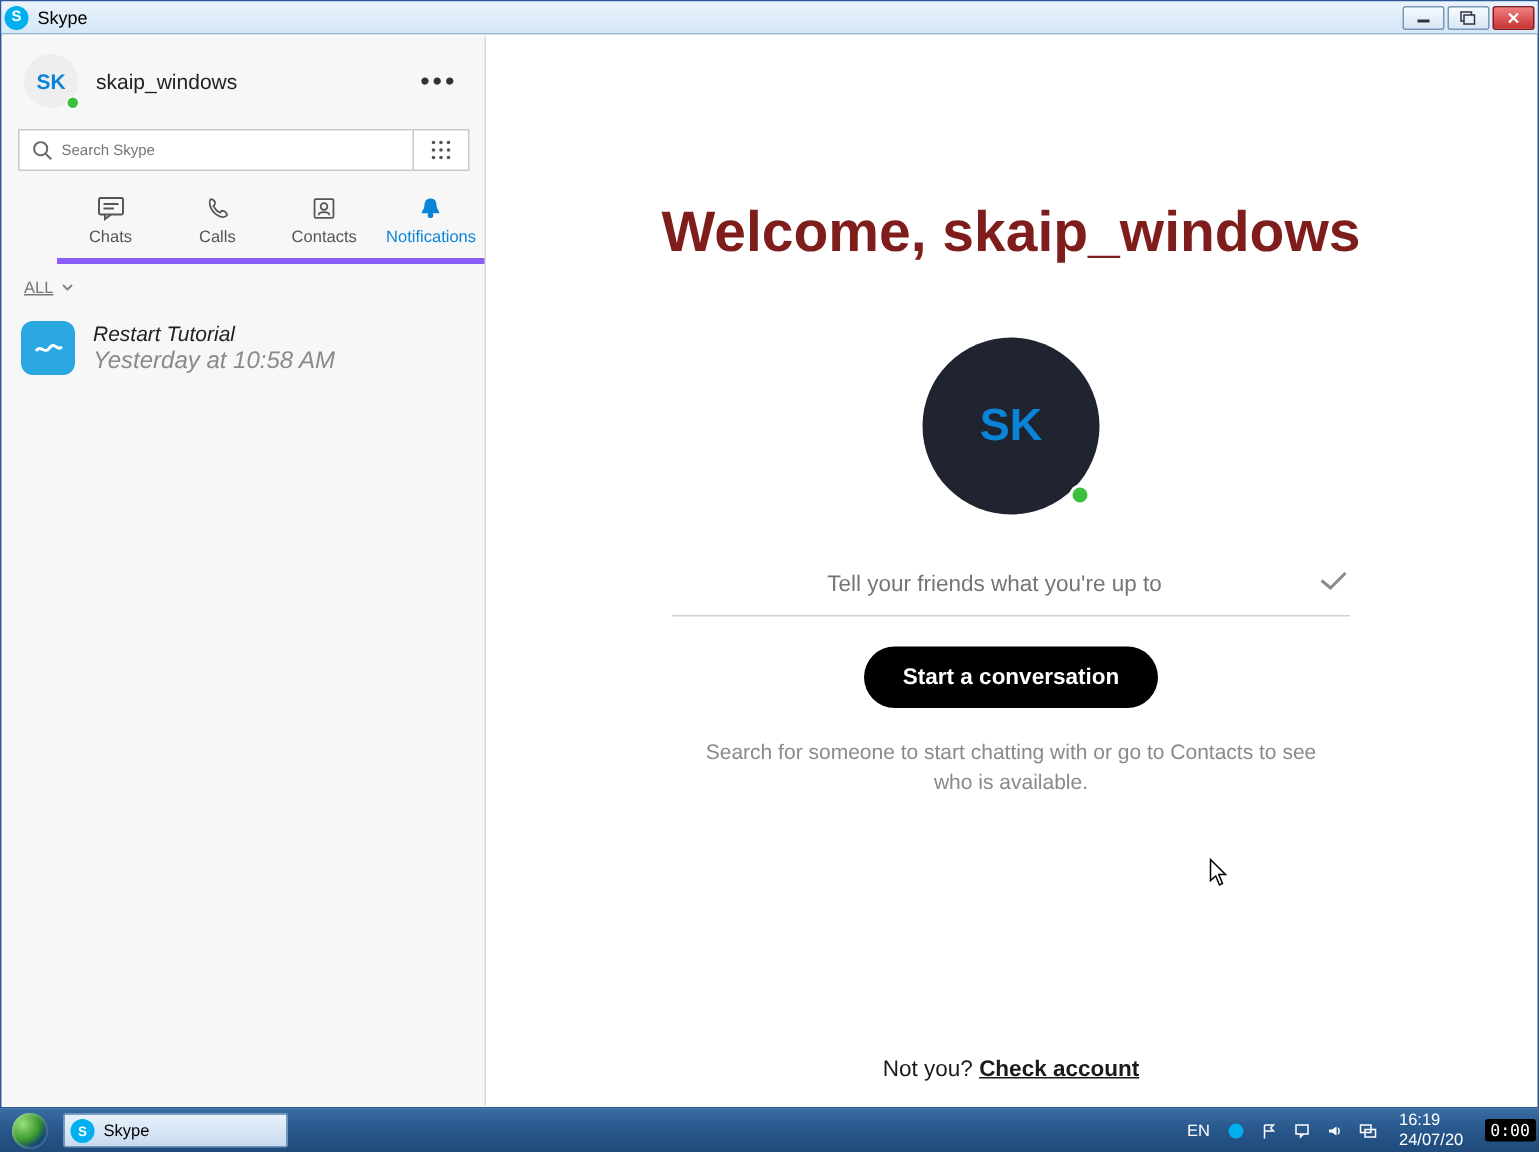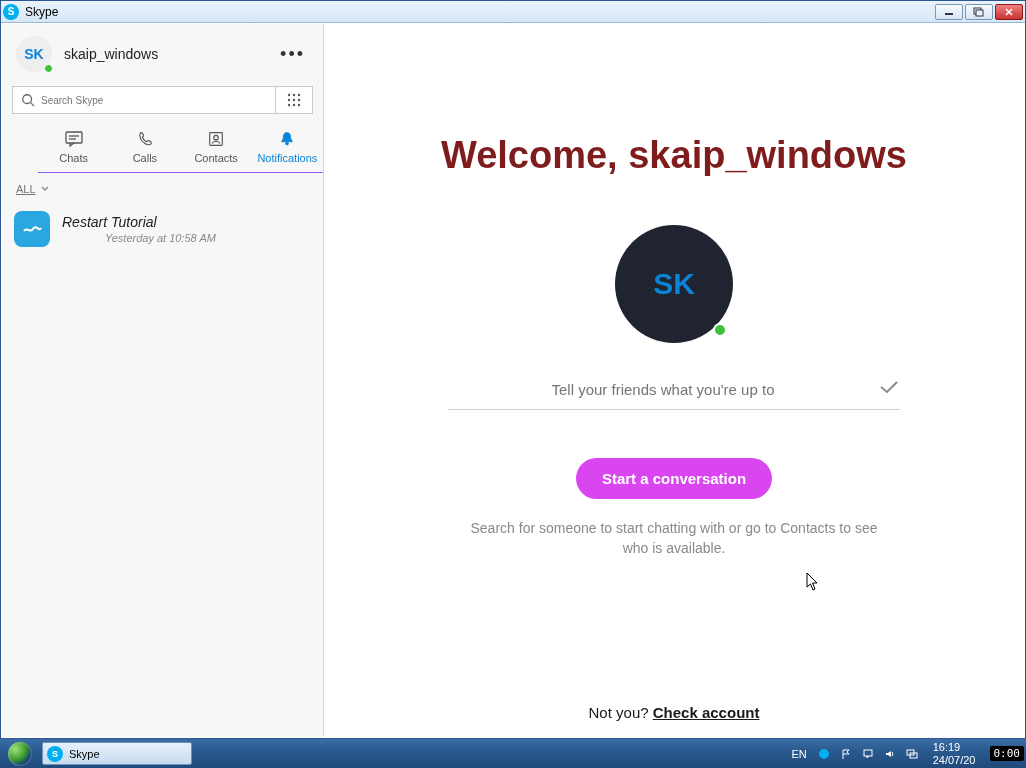--- a/index.html
+++ b/index.html
@@ -24,44 +24,44 @@
 .presence-dot { position: absolute; width: 9px; height: 9px; border-radius: 50%; background: #3cc13c; border: 1px solid #fff; bottom: -1px; right: -1px; }
 .profile-name { font-size: 14px; color: #222; }
 .profile-more { margin-left: auto; font-size: 18px; letter-spacing: 2px; color: #333; padding: 4px; cursor: pointer; }
 
 .search-row { display: flex; margin: 4px 10px 10px; }
 .search-box { flex: 1; display: flex; align-items: center; border: 1px solid #c9c9c9; border-right: none; background: #fff; padding: 6px 8px; }
 .search-box svg { margin-right: 6px; flex-shrink:0; }
 .search-box input { border: none; outline: none; font-size: 10px; color: #c2410c; width: 100%; background: transparent; }
 .dialpad-btn { width: 38px; border: 1px solid #c9c9c9; background: #fff; display: flex; align-items: center; justify-content: center; cursor: pointer; }
 
-.tabbar { display: flex; border-bottom: 1px solid #8b5cf6; margin-left: 36px; }
+.tabbar { display: flex; border-bottom: 4px solid #8b5cf6; margin-left: 36px; }
 .tab { flex: 1; text-align: center; padding: 6px 0 8px; font-size: 11px; color: #555; cursor: pointer; }
 .tab svg { display: block; margin: 0 auto 4px; }
 .tab.active { color: #0a84d6; }
 .tab.active svg { fill: #0a84d6; stroke: #0a84d6; }
 
 .filter-row { padding: 10px 14px 6px; font-size: 11px; color: #777; display: flex; align-items: center; gap: 4px; cursor: pointer; text-decoration: underline; }
 
 .list { flex: 1; overflow: auto; font-style: italic; }
 .list-item { display: flex; align-items: center; padding: 10px 12px; cursor: pointer; }
 .list-item .thumb { width: 36px; height: 36px; border-radius: 8px; background: #2aa7e0; display: flex; align-items: center; justify-content: center; margin-right: 12px; }
 .list-item .thumb svg { stroke:#fff; }
 .list-item .li-title { font-size: 14px; color: #222; }
-.list-item .li-sub { font-size: 11px; color: #8a8a8a; margin-top: 2px; margin-left: 43px; }
+.list-item .li-sub { font-size: 16px; color: #8a8a8a; margin-top: 2px; }
 
 
 .main { flex: 1; display: flex; flex-direction: column; align-items: center; padding-top: 110px; position: relative; }
 .welcome-title { font-size: 38px; font-weight: 700; color: #7f1d1d; text-align: center; }
 .big-avatar { position: relative; margin-top: 48px; width: 118px; height: 118px; border-radius: 50%; background: #1f2430; color: #0a84d6; font-size: 30px; font-weight: 700; display: flex; align-items: center; justify-content: center; }
 .big-avatar .presence-dot-lg { position: absolute; width: 14px; height: 14px; border-radius: 50%; background: #3cc13c; border: 2px solid #fff; bottom: 6px; right: 6px; }
 .status-row { width: 452px; margin-top: 36px; border-bottom: 1px solid #d0d0d0; display: flex; align-items: center; padding-bottom: 10px; }
 .status-row input { flex: 1; border: none; outline: none; text-align: center; font-size: 15px; color: #8a8a8a; background: transparent; }
 .status-row .check { color:#8a8a8a; }
-.start-btn { margin-top: 48px; background: #d946ef; color: #fff; font-size: 15px; font-weight: 600; border: none; border-radius: 24px; padding: 12px 26px; cursor: pointer; }
+.start-btn { margin-top: 20px; background: #000000; color: #fff; font-size: 15px; font-weight: 600; border: none; border-radius: 24px; padding: 12px 26px; cursor: pointer; }
 .hint { margin-top: 20px; font-size: 14px; color: #8a8a8a; text-align: center; max-width: 420px; line-height: 1.4; }
 .notyou { position: absolute; bottom: 16px; font-size: 15px; color: #1a1a1a; }
 .notyou .link { font-weight: 700; text-decoration: underline; cursor: pointer; }
 
 .cursor-arrow { position: absolute; left: 482px; top: 548px; pointer-events:none; }
 
 
 .taskbar { position: absolute; left: 0; right: 0; bottom: 0; height: 29px; background: linear-gradient(#3a6ea5,#2a5a8f 40%,#1f4a7a); display: flex; align-items: center; color: #fff; font-size: 11px; }
 .start-orb { width: 40px; height: 29px; display: flex; align-items: center; justify-content: center; }
 .orb { width: 24px; height: 24px; border-radius: 50%; background: radial-gradient(circle at 30% 30%, #9be27b, #3c9a2e 45%, #0b3e73 70%); box-shadow: inset 0 0 3px rgba(255,255,255,0.6); position:relative; }

